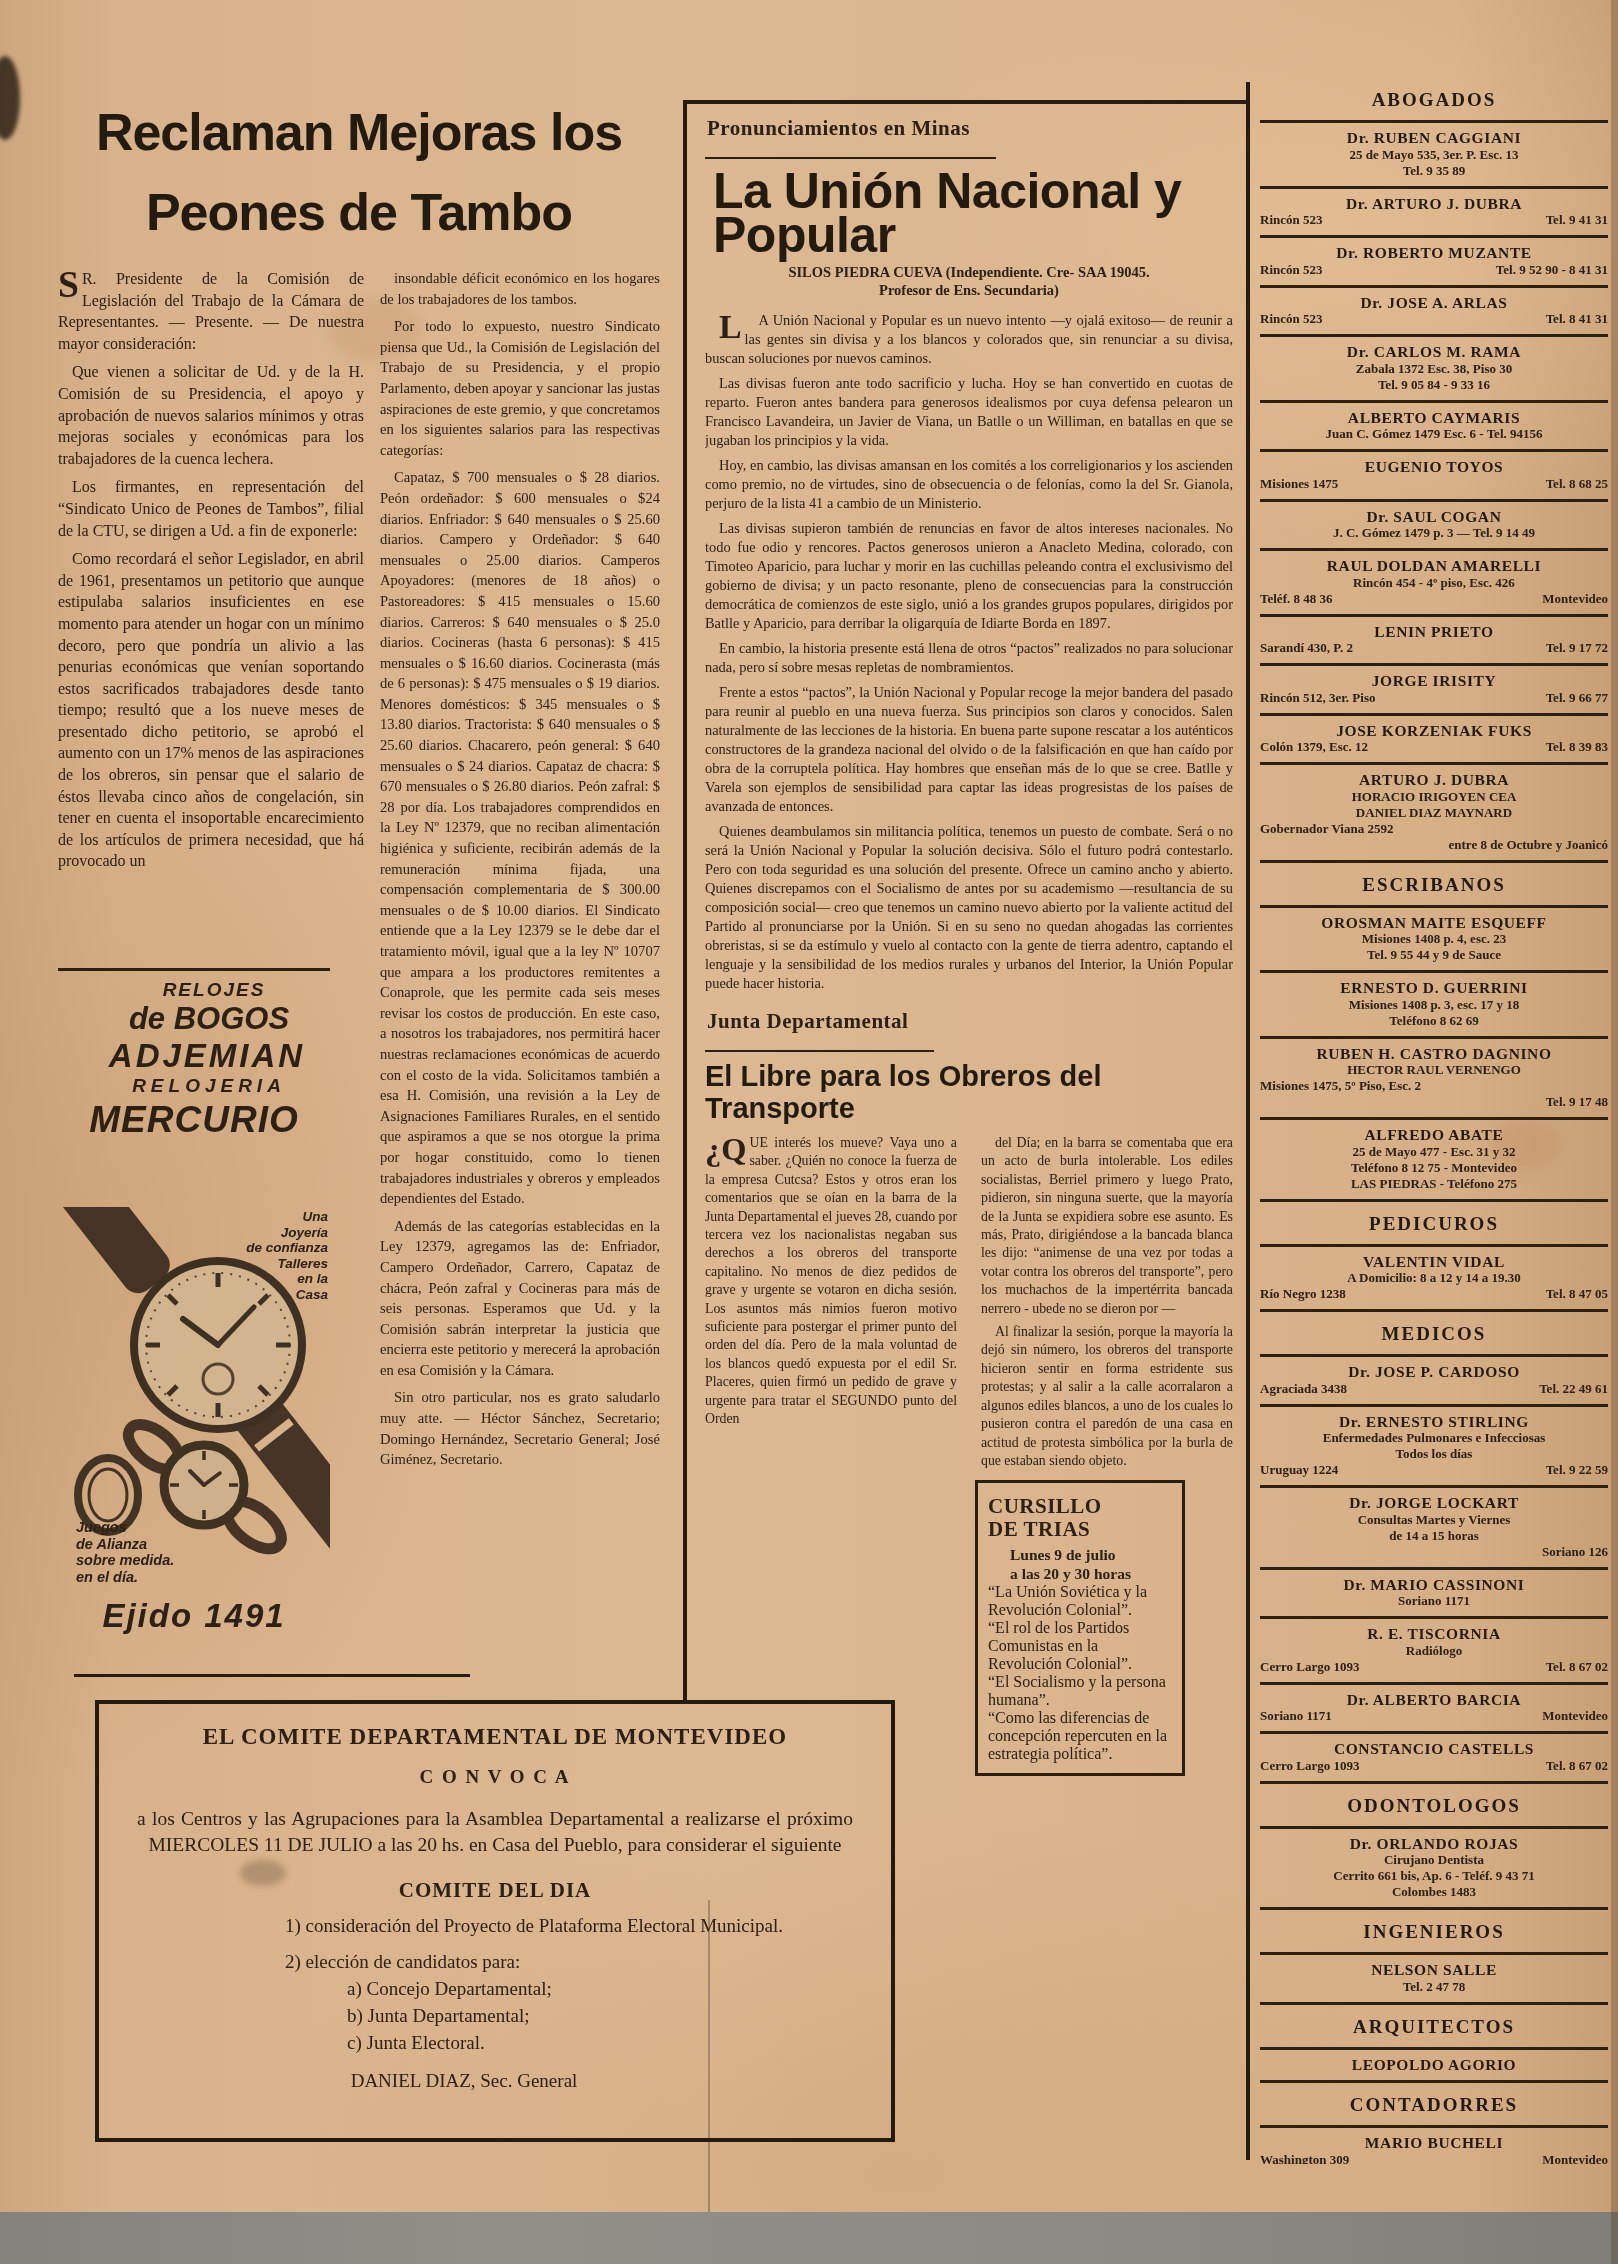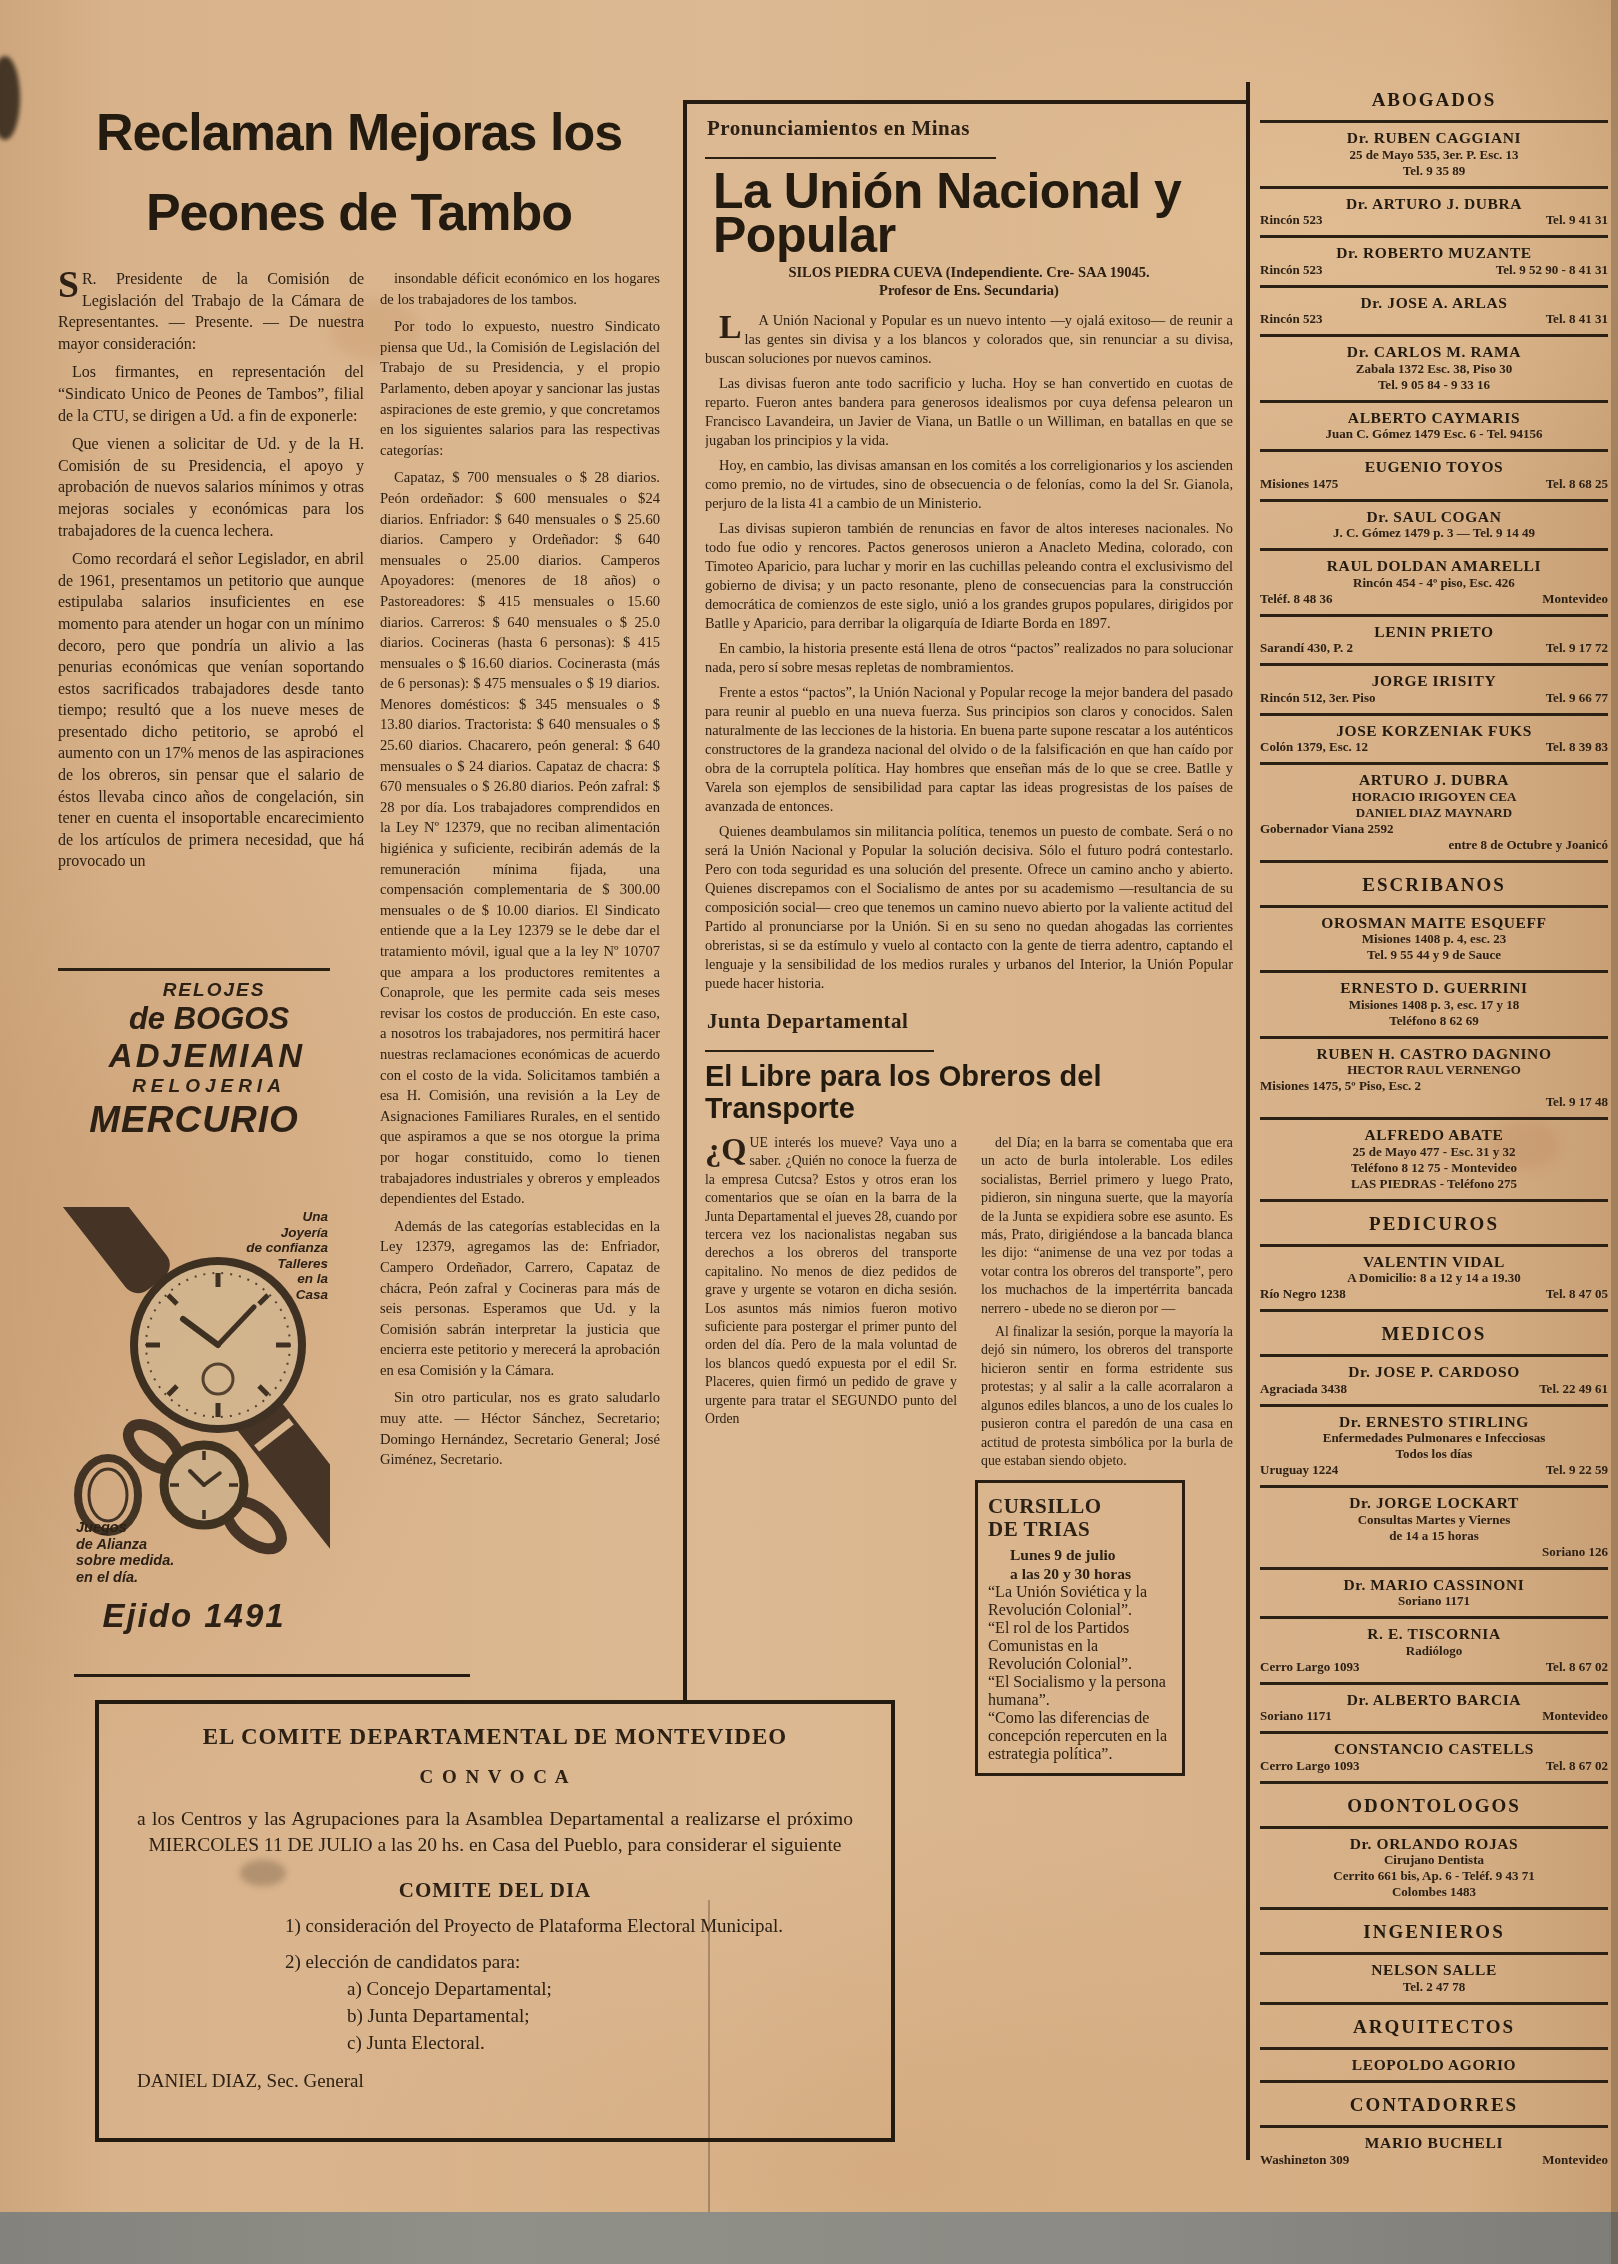--- a/index.html
+++ b/index.html
@@ -70,21 +70,21 @@
 
   
   #comite-box{position:absolute; left:95px; top:1700px; width:800px; height:442px;
     border:4px solid #241b10; padding:20px 38px; box-sizing:border-box;}
   .comite-title{text-align:center; font-weight:bold; font-size:23px; letter-spacing:1px;}
   .comite-convoca{text-align:center; font-weight:bold; font-size:19px; letter-spacing:2px; margin-top:16px;}
   .comite-body{margin-top:18px; font-size:19.5px; line-height:26px; text-align:justify; text-align-last:center;}
   .comite-orden{text-align:center; font-weight:bold; font-size:21px; letter-spacing:1px; margin-top:20px;}
   #comite-items .item{font-size:19px; line-height:26px; padding-left:148px; margin-top:10px;}
   #comite-sub .subitem{font-size:19px; line-height:27px; padding-left:210px;}
-  .comite-sign{text-align:left; padding-right:62px; font-size:19px; margin-top:14px;}
+  .comite-sign{text-align:center; padding-right:62px; font-size:19px; margin-top:14px;}
 
   
   #classifieds{position:absolute; left:1258px; top:78px; width:352px; height:2086px; overflow:hidden;}
   .cl-header{text-align:center; font-weight:bold; font-size:19px; letter-spacing:2px; margin:11px 0 9px 0; color:#241b10;}
   .cl-rule{height:3px; background:#2a2014; margin:0 2px;}
   .cl-entry{padding:6px 2px 7px 2px; font-weight:bold;}
   .cl-entry .nm{text-align:center; font-size:15.5px; line-height:17.5px; letter-spacing:.6px; color:#241b10;}
   .cl-entry .ln{text-align:center; font-size:13px; line-height:16px;}
   .cl-entry .sp{display:flex; justify-content:space-between; font-size:13px; line-height:16px;}
 
@@ -106,22 +106,22 @@
 
   <div id="left-article">
     <h1>
       <span>Reclaman Mejoras los</span><br>
       <span>Peones de Tambo</span>
     </h1>
     <div class="cols">
       <div class="colA">
         <div class="paras">
             <p class="drop">SR. Presidente de la Comisión de Legislación del Trabajo de la Cámara de Representantes. — Presente. — De nuestra mayor consideración:</p>
+            <p>Que vienen a solicitar de Ud. y de la H. Comisión de su Presidencia, el apoyo y aprobación de nuevos salarios mínimos y otras mejoras sociales y económicas para los trabajadores de la cuenca lechera.</p>
             <p>Los firmantes, en representación del “Sindicato Unico de Peones de Tambos”, filial de la CTU, se dirigen a Ud. a fin de exponerle:</p>
-            <p>Que vienen a solicitar de Ud. y de la H. Comisión de su Presidencia, el apoyo y aprobación de nuevos salarios mínimos y otras mejoras sociales y económicas para los trabajadores de la cuenca lechera.</p>
             <p>Como recordará el señor Legislador, en abril de 1961, presentamos un petitorio que aunque estipulaba salarios insuficientes en ese momento para atender un hogar con un mínimo decoro, pero que pondría un alivio a las penurias económicas que venían soportando estos sacrificados trabajadores desde tanto tiempo; resultó que a los nueve meses de presentado dicho petitorio, se aprobó el aumento con un 17% menos de las aspiraciones de los obreros, sin pensar que el salario de éstos llevaba cinco años de congelación, sin tener en cuenta el insoportable encarecimiento de los artículos de primera necesidad, que há provocado un</p>
           </div>
 
         <div id="watch-ad">
           <div class="ad-l1">RELOJES</div>
           <div class="ad-l2">de BOGOS</div>
           <div class="ad-l3">ADJEMIAN</div>
           <div class="ad-l4">RELOJERIA</div>
           <div class="ad-l5">MERCURIO</div>
           <div class="ad-side paras">

